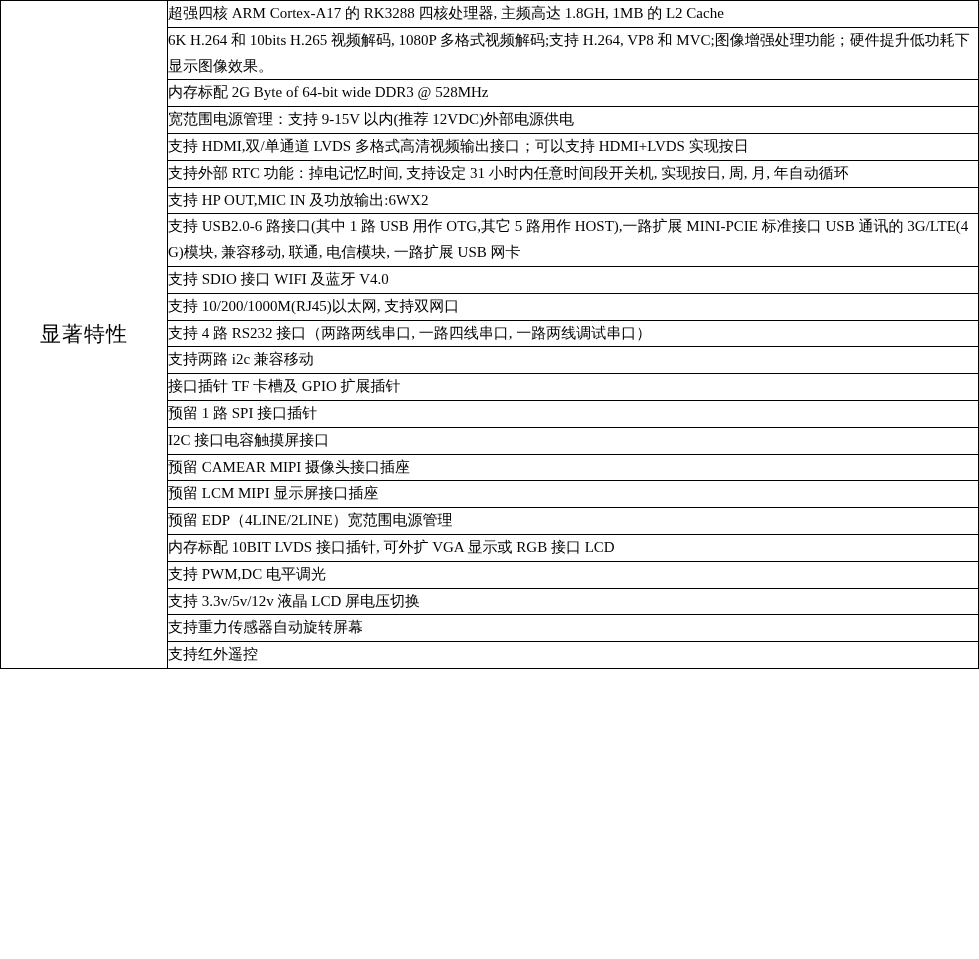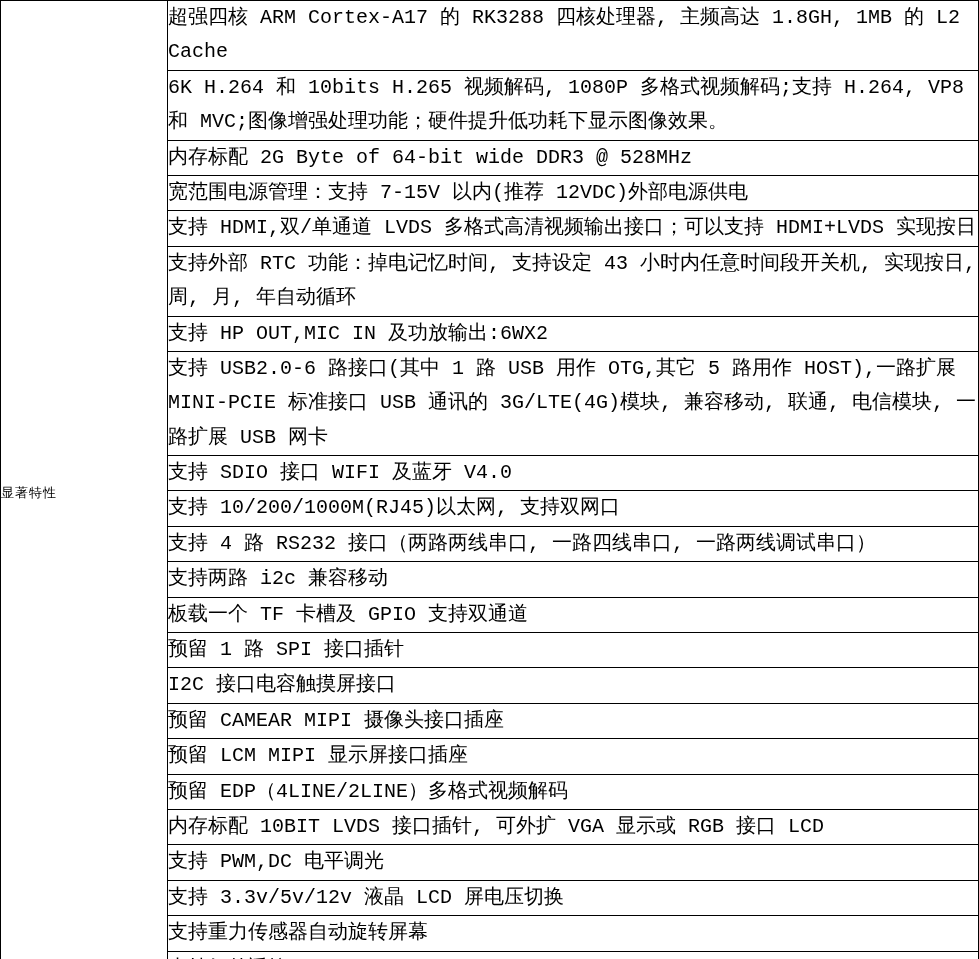--- a/index.html
+++ b/index.html
@@ -24,34 +24,34 @@
     width: 979px;
     table-layout: fixed;
   }
   table.spec-table td {
     border: 1px solid #000000;
     vertical-align: middle;
     padding: 0;
   }
   td.label-cell {
     width: 166px;
+    text-align: center;
     vertical-align: middle;
-    font-size: 13px;
+    font-size: 21px;
     letter-spacing: 1px;
     border-left: 1px solid #000000;
     border-top: 1px solid #000000;
     border-bottom: 1px solid #000000;
     border-right: 1px solid #000000;
   }
   td.feature-cell {
     padding: 5px 8px 6px 8px;
-    font-size: 20px;
+    font-size: 15px;
     line-height: 1.72;
     text-align: left;
-    font-family: Liberation Mono, monospace;
   }
   
   .feature-text {
     display: block;
     word-break: break-all;
   }
 </style>
 </head>
 <body>
 
@@ -69,31 +69,31 @@
             <span class="feature-text">6K H.264 和 10bits H.265 视频解码, 1080P 多格式视频解码;支持 H.264, VP8 和 MVC;图像增强处理功能；硬件提升低功耗下显示图像效果。</span>
           </td>
       </tr>
       <tr>
         <td class="feature-cell">
             <span class="feature-text">内存标配 2G Byte of 64-bit wide DDR3 @ 528MHz</span>
           </td>
       </tr>
       <tr>
         <td class="feature-cell">
-            <span class="feature-text">宽范围电源管理：支持 7-15V 以内(推荐 12VDC)外部电源供电</span>
+            <span class="feature-text">宽范围电源管理：支持 9-15V 以内(推荐 12VDC)外部电源供电</span>
           </td>
       </tr>
       <tr>
         <td class="feature-cell">
             <span class="feature-text">支持 HDMI,双/单通道 LVDS 多格式高清视频输出接口；可以支持 HDMI+LVDS 实现按日</span>
           </td>
       </tr>
       <tr>
         <td class="feature-cell">
-            <span class="feature-text">支持外部 RTC 功能：掉电记忆时间, 支持设定 43 小时内任意时间段开关机, 实现按日, 周, 月, 年自动循环</span>
+            <span class="feature-text">支持外部 RTC 功能：掉电记忆时间, 支持设定 31 小时内任意时间段开关机, 实现按日, 周, 月, 年自动循环</span>
           </td>
       </tr>
       <tr>
         <td class="feature-cell">
             <span class="feature-text">支持 HP OUT,MIC IN 及功放输出:6WX2</span>
           </td>
       </tr>
       <tr>
         <td class="feature-cell">
             <span class="feature-text">支持 USB2.0-6 路接口(其中 1 路 USB 用作 OTG,其它 5 路用作 HOST),一路扩展 MINI-PCIE 标准接口 USB 通讯的 3G/LTE(4G)模块, 兼容移动, 联通, 电信模块, 一路扩展 USB 网卡</span>
@@ -114,21 +114,21 @@
             <span class="feature-text">支持 4 路 RS232 接口（两路两线串口, 一路四线串口, 一路两线调试串口）</span>
           </td>
       </tr>
       <tr>
         <td class="feature-cell">
             <span class="feature-text">支持两路 i2c 兼容移动</span>
           </td>
       </tr>
       <tr>
         <td class="feature-cell">
-            <span class="feature-text">板载一个 TF 卡槽及 GPIO 支持双通道</span>
+            <span class="feature-text">接口插针 TF 卡槽及 GPIO 扩展插针</span>
           </td>
       </tr>
       <tr>
         <td class="feature-cell">
             <span class="feature-text">预留 1 路 SPI 接口插针</span>
           </td>
       </tr>
       <tr>
         <td class="feature-cell">
             <span class="feature-text">I2C 接口电容触摸屏接口</span>
@@ -139,21 +139,21 @@
             <span class="feature-text">预留 CAMEAR MIPI 摄像头接口插座</span>
           </td>
       </tr>
       <tr>
         <td class="feature-cell">
             <span class="feature-text">预留 LCM MIPI 显示屏接口插座</span>
           </td>
       </tr>
       <tr>
         <td class="feature-cell">
-            <span class="feature-text">预留 EDP（4LINE/2LINE）多格式视频解码</span>
+            <span class="feature-text">预留 EDP（4LINE/2LINE）宽范围电源管理</span>
           </td>
       </tr>
       <tr>
         <td class="feature-cell">
             <span class="feature-text">内存标配 10BIT LVDS 接口插针, 可外扩 VGA 显示或 RGB 接口 LCD</span>
           </td>
       </tr>
       <tr>
         <td class="feature-cell">
             <span class="feature-text">支持 PWM,DC 电平调光</span>

